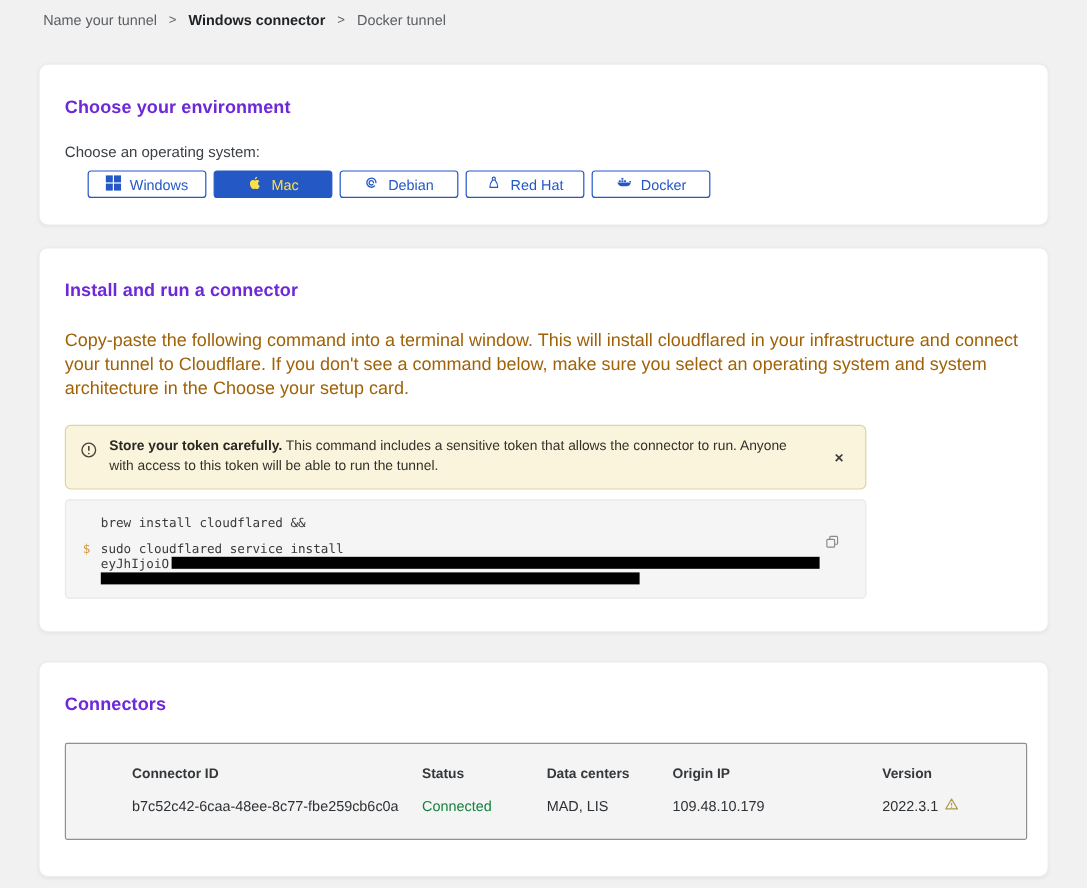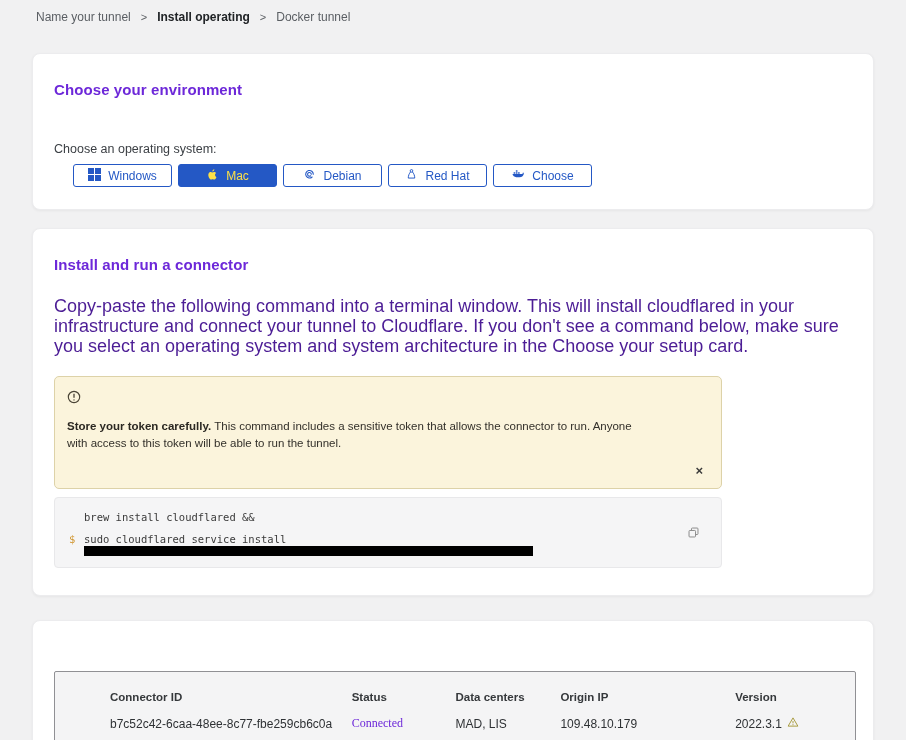--- a/index.html
+++ b/index.html
@@ -22,36 +22,36 @@
     border:1px solid #ececee; border-radius:8px;
     box-shadow:0 1px 3px rgba(0,0,0,.05);
     padding:27px 21px 24px 21px;
   }
   .card h2 { margin:0; font-size:15px; font-weight:700; color:#6d28d9; letter-spacing:.1px; }
   #env-card { margin-top:29px; padding-bottom:22px; }
   #install-card { margin-top:18px; padding-bottom:27px; }
   #connectors-card { margin-top:24px; padding-bottom:30px; }
 
   
-  .os-label { margin-top:44px; font-size:12.5px; color:#3c4045; }
+  .os-label { margin-top:22px; font-size:12.5px; color:#3c4045; }
   .os-row { margin-top:8px; display:flex;padding-left:19px; }
   .os-btn {
     width:99px; height:23px; margin-right:6px;
     border:1px solid #2458c5; border-radius:3px; background:#fff; color:#2458c5;
     font-family:"Liberation Sans",sans-serif; font-size:12px;
     display:flex; align-items:center; justify-content:center; gap:7px; cursor:pointer; padding:0;
   }
   .os-btn.selected { background:#2458c5; color:#fde047; }
   .os-btn svg { flex:0 0 auto; }
 
   
-  .descr { margin-top:23px; font-size:18px; line-height:20px; color:#4c1d95; width:798px; }
+  .descr { margin-top:23px; font-size:15px; line-height:20px; color:#a16207; width:798px; }
   .banner {
     margin-top:20px; width:668px; background:#fbf4dc; border:1px solid #ddd2a8; border-radius:5px;
-    padding:9px 12px 9px 12px; display:flex; align-items:flex-start; gap:10px;flex-direction:column;
+    padding:9px 12px 9px 12px; display:flex; align-items:flex-start; gap:10px;
   }
   .banner-icon { margin-top:4px; }
   .banner-text { font-size:11.5px; line-height:17px; color:#33302a; width:580px; }
   .banner-text b { color:#2b2822; }
   .banner-close { margin-left:auto; align-self:center; background:none; border:none; cursor:pointer; font-size:13px; font-weight:700; color:#3a3a3a; padding:2px 6px; line-height:1; }
 
   .codeblock {
     position:relative; margin-top:8px; width:668px;
     background:#f5f5f6; border:1px solid #e8e8ea; border-radius:4px;
     padding:13px 14px 11px 14px;
@@ -67,30 +67,30 @@
 
   
   .conn-table {
     margin-top:23px; width:802px; background:#f4f4f5;
     border:1px solid #909094; border-radius:2px;
     padding:19px 0 20px 55px; font-size:12px; color:#2e3134;
   }
   .trow { display:flex; align-items:center; }
   .thead { font-weight:700; font-size:11.5px; color:#35383b; margin-bottom:13px; }
   .col-id { width:242px; } .col-status { width:104px; } .col-dc { width:105px; } .col-ip { width:175px; } .col-ver { width:120px; }
-  .status-connected { color:#6d28d9;font-family:Liberation Serif, serif; }
+  .status-connected { color:#15803d; }
   .ver-cell { display:flex; align-items:center; gap:5px; }
 </style>
 </head>
 <body>
 
 <nav class="breadcrumb">
   <span class="crumb">Name your tunnel</span>
   <span class="crumb-sep">&gt;</span>
-  <span class="crumb active">Install operating</span>
+  <span class="crumb active">Windows connector</span>
   <span class="crumb-sep">&gt;</span>
   <span class="crumb">Docker tunnel</span>
 </nav>
 
 <section class="card" id="env-card">
   <h2>Choose your environment</h2>
   <div class="os-label">Choose an operating system:</div>
   <div class="os-row">
     <button class="os-btn">
       <span>
@@ -133,21 +133,21 @@
       <span>
         <svg width="14" height="14" viewBox="0 0 24 24" fill="currentColor">
             <path d="M2.5 12.2h19.2c0 .8-.5 2.5-2 3.7-1.3 1-3 1.6-5.2 1.6H9c-3.4 0-5.5-2.2-6.5-5.3z"></path>
             <rect x="4.5" y="9" width="2.8" height="2.5"></rect>
             <rect x="8.3" y="9" width="2.8" height="2.5"></rect>
             <rect x="12.1" y="9" width="2.8" height="2.5"></rect>
             <rect x="8.3" y="5.6" width="2.8" height="2.5"></rect>
             <path d="M19.4 10.6c.9-.7 2.2-.8 3-.4-.2.9-.9 1.6-1.8 1.9z"></path>
           </svg>
       </span>
-      <span>Choose</span>
+      <span>Docker</span>
     </button>
   </div>
 </section>
 
 <section class="card" id="install-card">
   <h2>Install and run a connector</h2>
   <p class="descr">Copy-paste the following command into a terminal window. This will install cloudflared in your infrastructure and connect your tunnel to Cloudflare. If you don't see a command below, make sure you select an operating system and system architecture in the Choose your setup card.</p>
 
   <div class="banner">
     <span class="banner-icon">
@@ -166,31 +166,37 @@
 
   <div class="codeblock">
     <div class="code-line first">
       <span class="gutter"></span>
       <span>brew install cloudflared &amp;&amp;</span>
     </div>
     <div class="code-line">
       <span class="gutter">$</span>
       <span>sudo cloudflared service install</span>
     </div>
+    <div class="code-line">
+      <span class="gutter"></span>
+      <span>eyJhIjoiO</span>
+        <span class="redact bar1"></span>
+    </div>
     <span class="redact bar2"></span>
     <button class="copy-btn" title="Copy">
       <svg width="13" height="13" viewBox="0 0 16 16" fill="none" stroke="#8a8a8a" stroke-width="1.2">
           <rect x="5.5" y="2.5" width="8" height="8" rx="1"></rect>
           <rect x="2.5" y="5.5" width="8" height="8" rx="1" fill="#f5f5f6"></rect>
         </svg>
     </button>
   </div>
 </section>
 
 <section class="card" id="connectors-card">
+  <h2>Connectors</h2>
   <div class="conn-table">
     <div class="trow thead">
       <span class="col-id">Connector ID</span>
       <span class="col-status">Status</span>
       <span class="col-dc">Data centers</span>
       <span class="col-ip">Origin IP</span>
       <span class="col-ver">Version</span>
     </div>
     <div class="trow">
       <span class="col-id">b7c52c42-6caa-48ee-8c77-fbe259cb6c0a</span>

